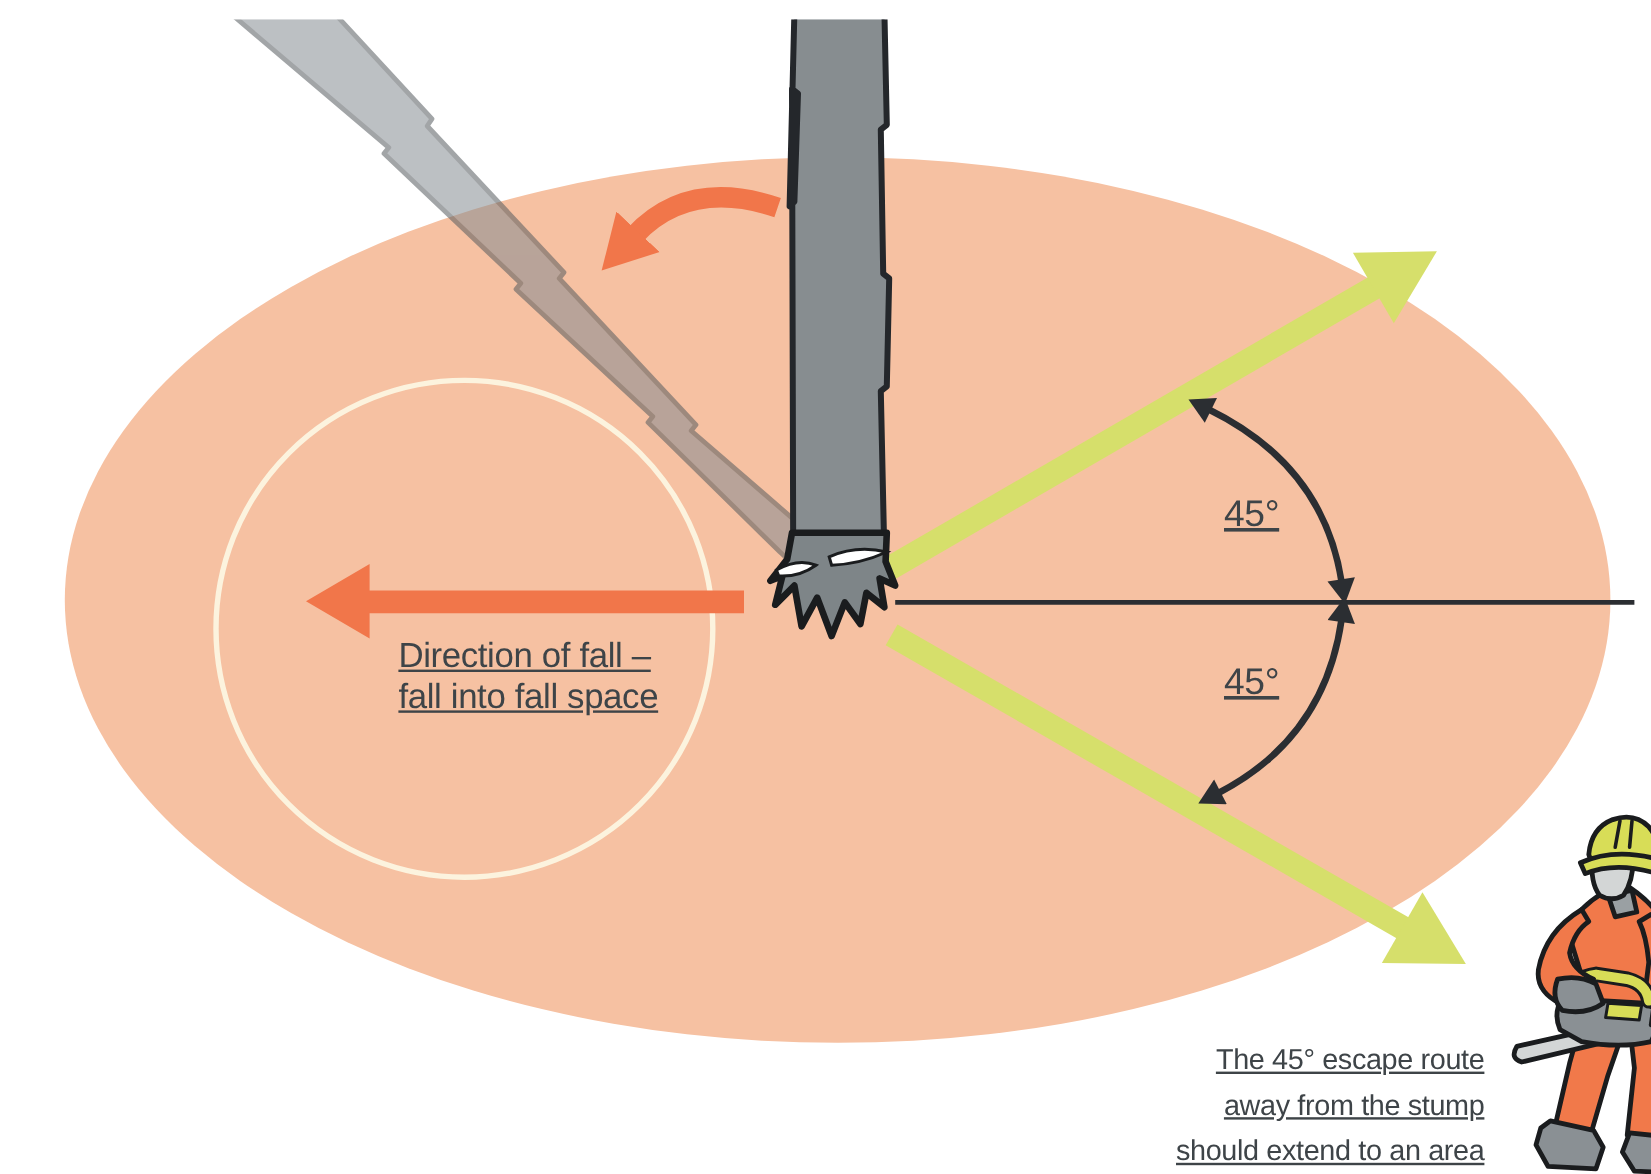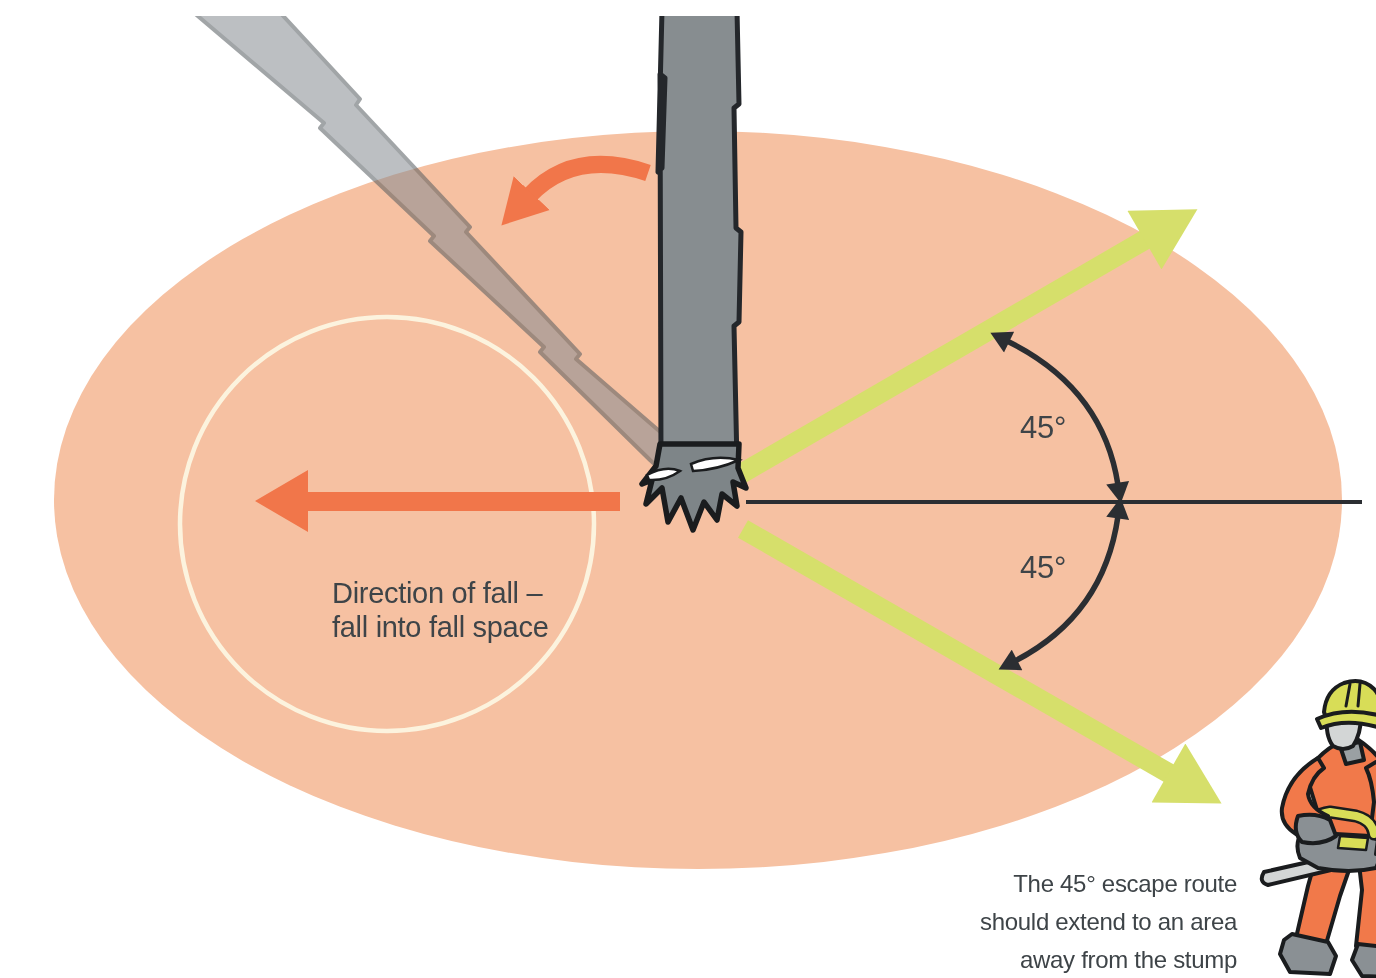--- a/index.html
+++ b/index.html
@@ -10,24 +10,25 @@
     overflow:hidden;
     font-family:"Liberation Sans", sans-serif;
   }
   #stage svg{position:absolute;left:0;top:0;}
   .lbl{
     position:absolute;
     color:var(--c-label_text,#3E4448);
     letter-spacing:-0.3px;
     white-space:nowrap;
     user-select:none;
+    text-decoration:underline;
   }
   .lbl-direction{
     left:292px;top:514px;
-    font-size:29px;line-height:34px;margin-top:46px;
+    font-size:29px;line-height:34px;
   }
   .lbl-angle{
     font-size:31px;
     width:80px;text-align:center;
   }
   .lbl-angle-upper{left:963px;top:394px;}
   .lbl-angle-lower{left:963px;top:534px;}
   .lbl-escape{
     right:179px;top:849px;
     font-size:24px;line-height:38px;
@@ -140,17 +141,17 @@
     <div>Direction of fall –</div>
     <div>fall into fall space</div>
   </div>
 
   <div class="lbl lbl-angle lbl-angle-upper">45°</div>
 
   <div class="lbl lbl-angle lbl-angle-lower">45°</div>
 
   <div class="lbl lbl-escape">
     <div>The 45° escape route</div>
+    <div>away from the stump</div>
     <div>should extend to an area</div>
-    <div>away from the stump</div>
   </div>
 
 </figure>
 
 </body></html>

